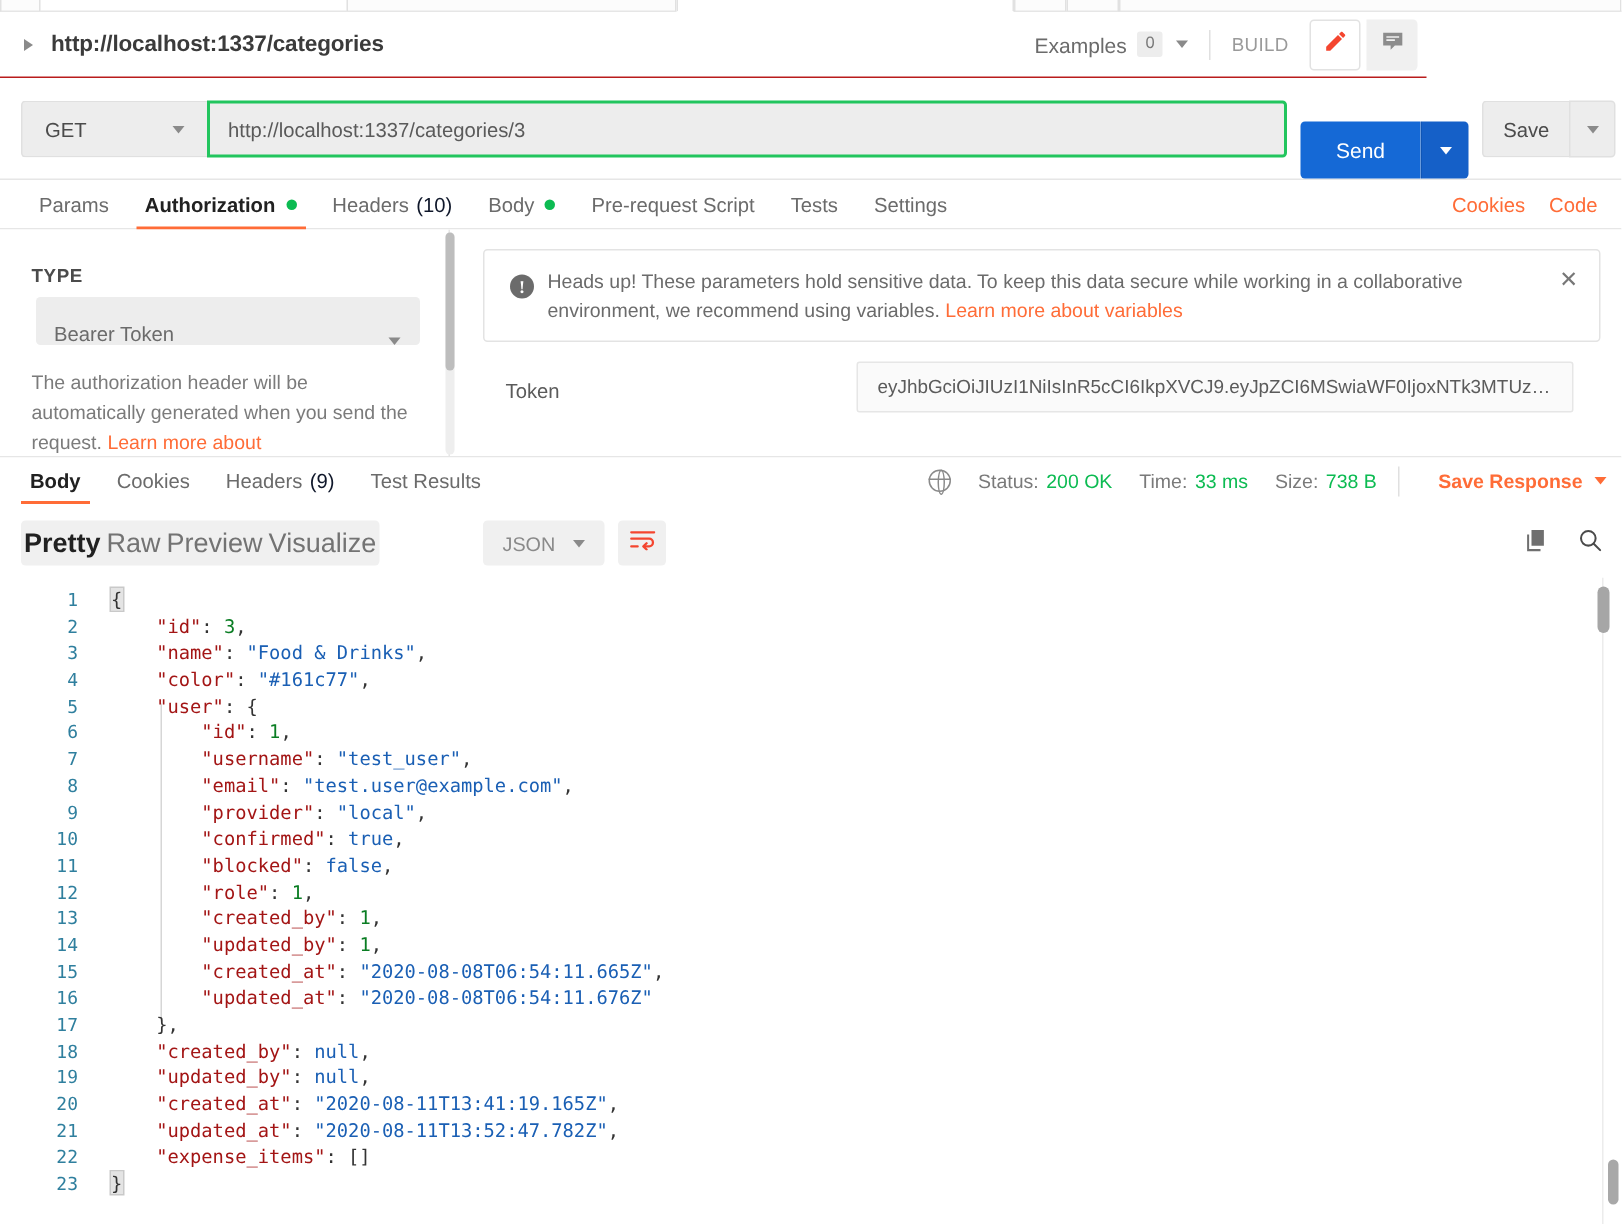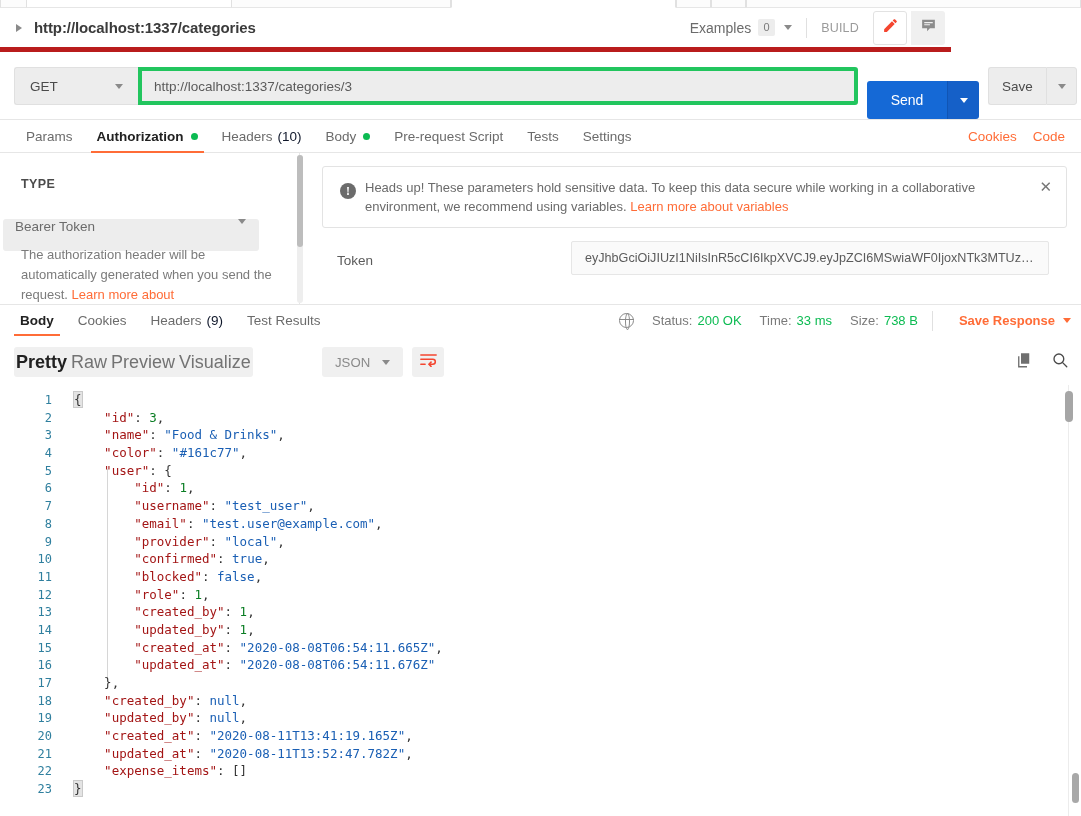--- a/index.html
+++ b/index.html
@@ -13,21 +13,21 @@
   .app { position: relative; width: 1081px; height: 816px; background:#fff; }
 
   
   .tabstrip { position:absolute; left:0; top:0; width:1081px; height:8px; background:#fff; border-bottom:1px solid #e6e6e6; }
   .tabstrip .seg { position:absolute; top:0; height:8px; border-left:1px solid #e1e1e1; border-right:1px solid #e1e1e1; border-bottom:1px solid #e6e6e6; background:#fcfcfc; }
   .tabstrip .seg.active { background:#fff; border-bottom-color:#fff; }
 
   
   .reqhead {
     position:absolute; left:0; top:8px; width:951px; height:44px;
-    background:#fff; border-bottom:5px solid #b91c1c;
+    background:#fff; border-bottom:1px solid #b91c1c;
     display:flex; align-items:center;
   }
   .caret-right {
     margin-left:16px; width:0; height:0;
     border-left:6px solid #8a8a8a; border-top:4.5px solid transparent; border-bottom:4.5px solid transparent;
     cursor:pointer;
   }
   .req-title { margin-left:12px; font-size:15px; font-weight:bold; color:#3b3b3b; letter-spacing:-0.1px; }
   .reqhead-right { margin-left:auto; display:flex; align-items:center; padding-right:6px; }
   .examples-lbl { font-size:14px; color:#6b6b6b; }
@@ -46,21 +46,21 @@
   .urlbar { position:absolute; left:0; top:53px; width:1081px; height:67px; background:#fff; border-bottom:1px solid #e6e6e6; }
   .method {
     position:absolute; left:14px; top:14px; width:124px; height:38px;
     background:#ededed; border:1px solid #e0e0e0; border-right:none; border-radius:3px 0 0 3px;
     display:flex; align-items:center; cursor:pointer;
   }
   .method .m-lbl { margin-left:15px; font-size:13.5px; color:#4b4b4b; }
   .method .caret-down { margin-left:auto; margin-right:15px; }
   .urlinput {
     position:absolute; left:138px; top:14px; width:720px; height:38px;
-    background:#ededed; border:4px solid #22c55e; border-radius:0 3px 3px 0;
+    background:#ededed; border:2px solid #22c55e; border-radius:0 3px 3px 0;
     display:flex; align-items:center; cursor:text;
   }
   .urlinput .u-val { margin-left:12px; font-size:13.5px; color:#5a5a5a; }
   .send-wrap { position:absolute; left:867px; top:28px; height:38px; display:flex; }
   .send-btn { width:80px; background:#0d6efd; background:#1569d6; color:#fff; font-size:14px; border-radius:3px 0 0 3px;
               display:flex;align-items:center;justify-content:center; cursor:pointer; }
   .send-split { width:32px; background:#1560c8; border-radius:0 3px 3px 0; border-left:1px solid #1055b5;
               display:flex;align-items:center;justify-content:center; cursor:pointer;}
   .send-split .caret-down { margin:0; border-top-color:#fff; }
   .save-wrap { position:absolute; left:988px; top:14px; height:38px; display:flex; }
@@ -78,22 +78,22 @@
   .rt.active::after { content:""; position:absolute; left:6px; right:6px; bottom:0; height:2.5px; background:#ff6c37; }
   .dot-green { width:7px;height:7px;border-radius:50%;background:#0cbb52; margin-left:7px; }
   .cnt-green { color:#0f172a; margin-left:5px; }
   .rt-right { position:absolute; right:8px; top:0; height:33px; display:flex; align-items:center; }
   .rt-right .lnk { font-size:13.5px; color:#ff6c37; padding:0 8px; cursor:pointer; }
 
   
   .authpane { position:absolute; left:0; top:153px; width:1081px; height:152px; background:#fff; border-bottom:1px solid #e6e6e6; overflow:hidden; }
   .auth-left { position:absolute; left:0; top:0; width:300px; height:152px; border-right:1px solid #e6e6e6; }
   .type-lbl { position:absolute; left:21px; top:24px; font-size:12.5px; font-weight:bold; color:#4b4b4b; letter-spacing:.4px;}
-  .type-select { position:absolute; left:3px; top:45px; width:256px; height:32px; background:#ededed; border-radius:3px;
-                 display:flex; align-items:flex-start; cursor:pointer;margin-top:21px; }
+  .type-select { position:absolute; left:24px; top:45px; width:256px; height:32px; background:#ededed; border-radius:3px;
+                 display:flex; align-items:flex-end; cursor:pointer; }
   .type-select .ts-val { margin-left:12px; font-size:13.5px; color:#6b6b6b; }
   .type-select .caret-down { margin-left:auto; margin-right:13px; }
   .auth-desc { position:absolute; left:21px; top:92px; width:262px; font-size:13px; line-height:20px; color:#7b7b7b; }
   .auth-desc .lnk { color:#ff6c37; cursor:pointer; }
   .sbar-v { position:absolute; width:6px; border-radius:3px; background:#eeeeee; }
   .sbar-thumb { position:absolute; width:6px; border-radius:3px; background:#bdbdbd; }
 
   .auth-right { position:absolute; left:301px; top:0; right:0; height:152px; }
   .notice { position:absolute; left:21px; top:13px; right:14px; height:62px; background:#fff; border:1px solid #e3e3e3; border-radius:3px; }
   .notice .ic { position:absolute; left:17px; top:16px; width:16px; height:16px; border-radius:50%; background:#6b6b6b;

